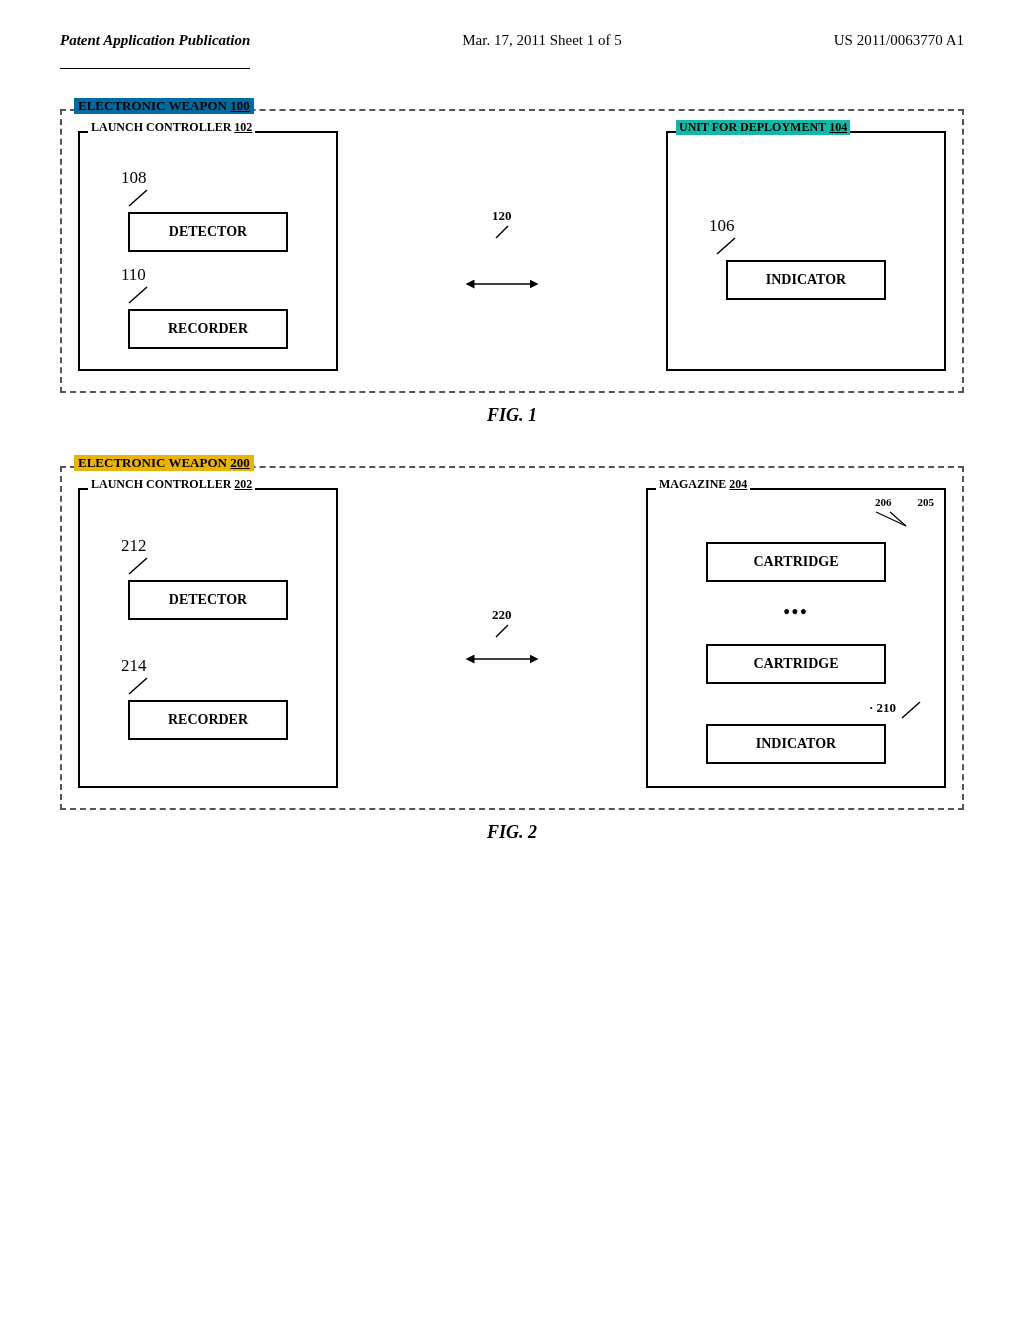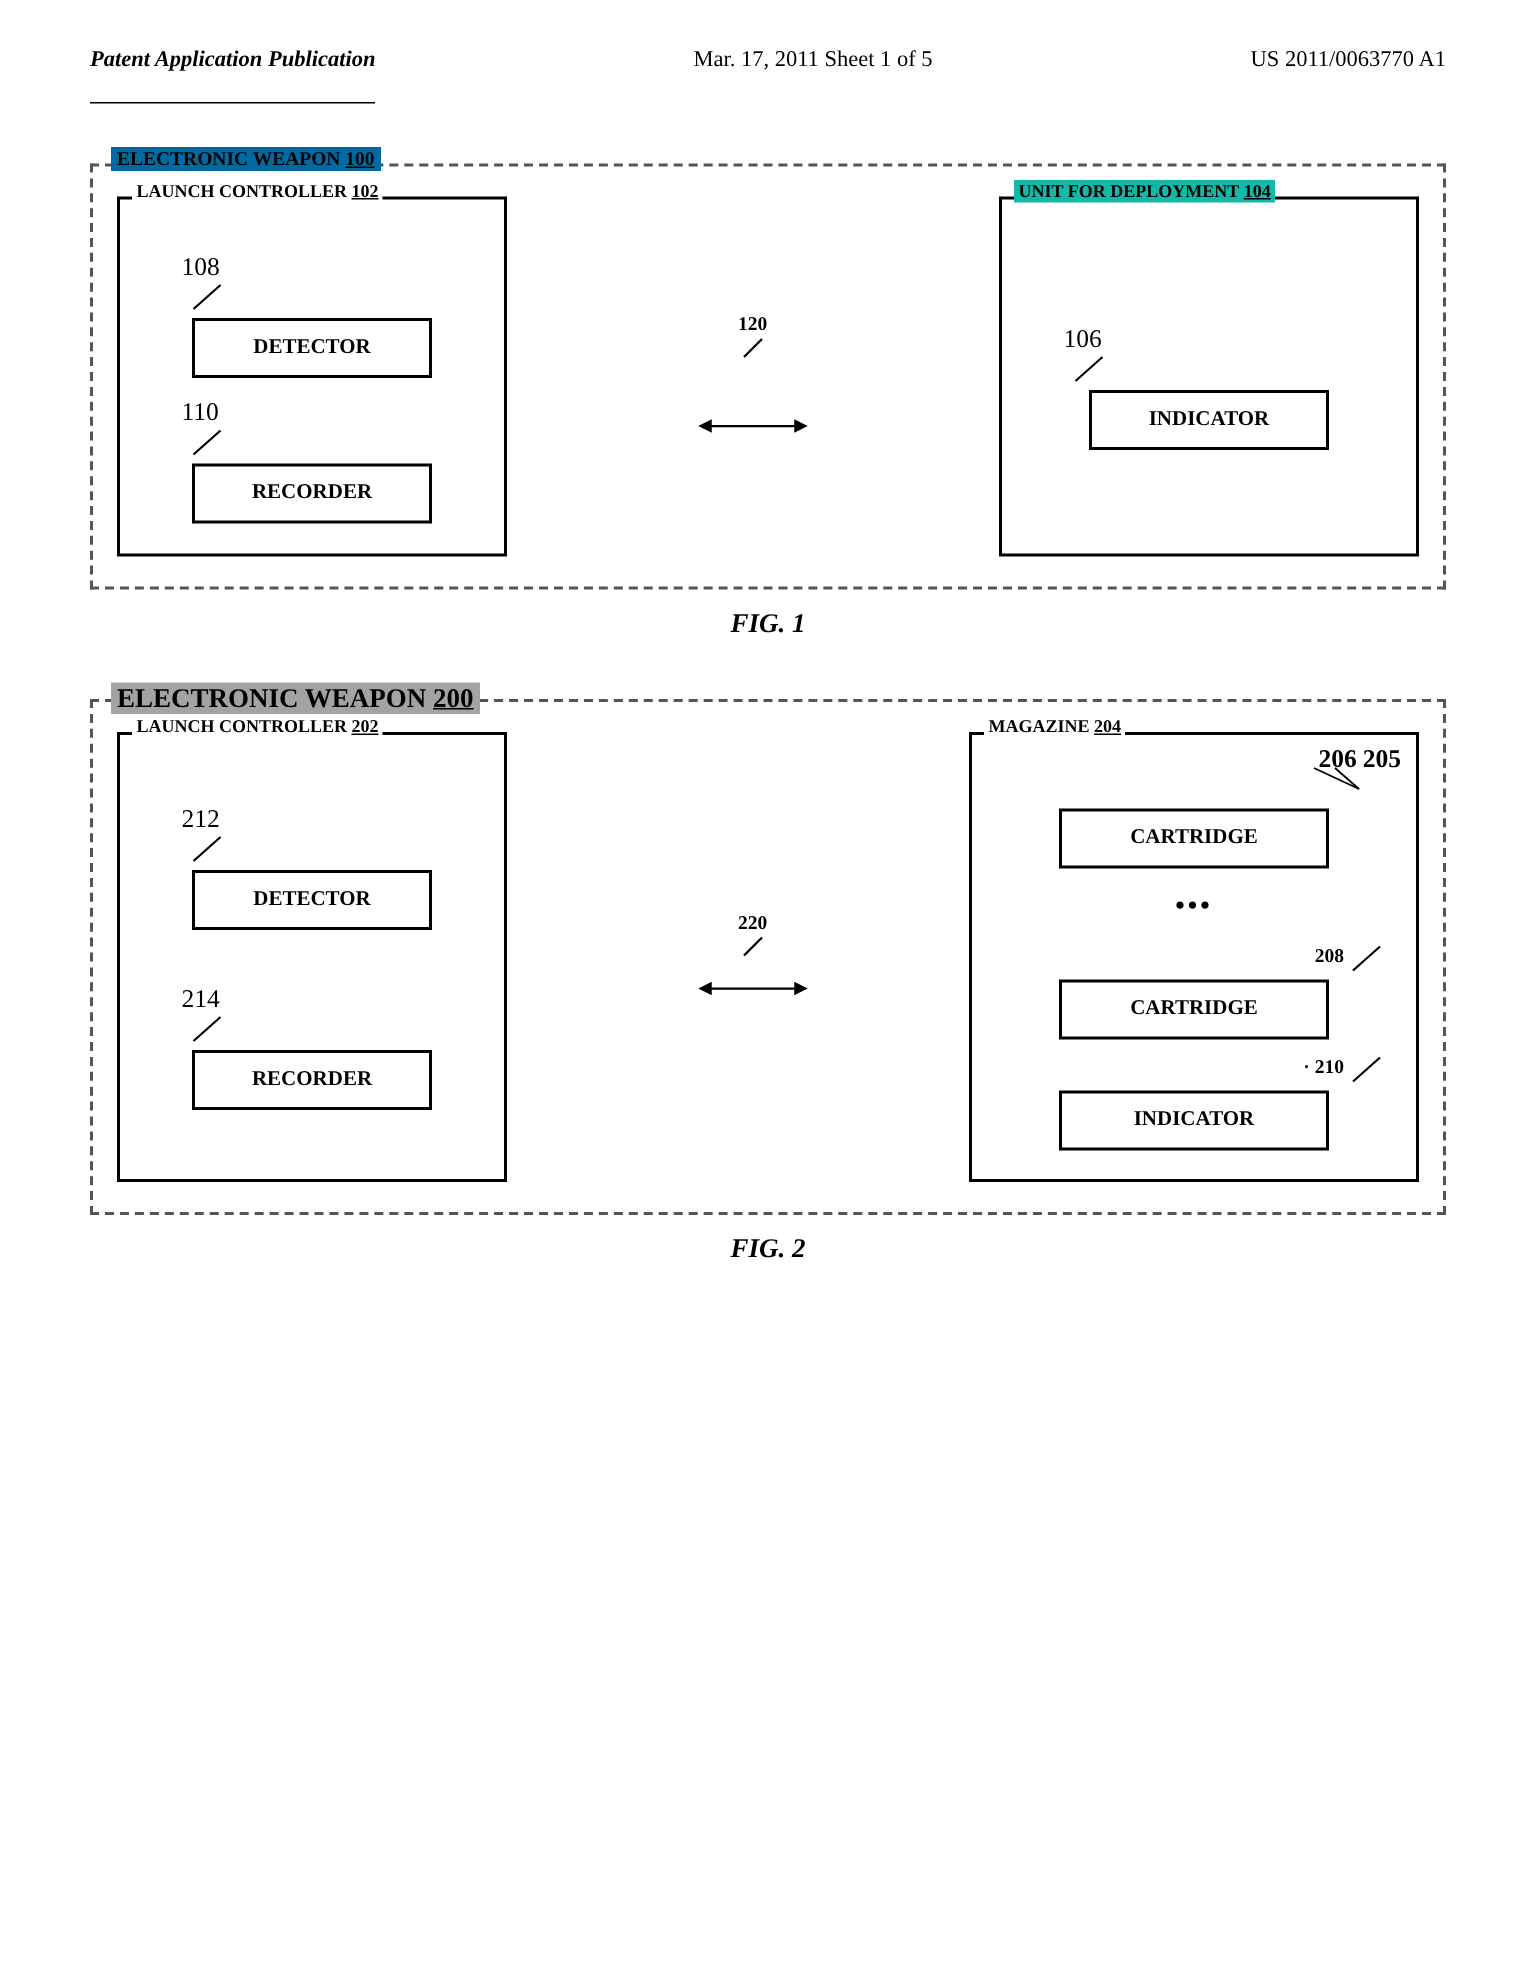--- a/index.html
+++ b/index.html
@@ -146,23 +146,23 @@
       border: 2px dashed #555;
       position: relative;
       padding: 20px 16px 20px 16px;
       margin-bottom: 8px;
     }
 
     .fig2-top-label {
       position: absolute;
       top: -13px;
       left: 12px;
-      background: #a3a3a3;
+      background: #eab308;
       padding: 0 4px;
-      font-size: 18px;
+      font-size: 13px;
       font-weight: bold;
     }
 
     .fig2-inner-row {
       display: flex;
       align-items: stretch;
       gap: 0;
       min-height: 300px;
     }
 
@@ -397,49 +397,41 @@
               <line x1="8" y1="10" x2="72" y2="10" stroke="#000" stroke-width="1.5" marker-start="url(#arrow-left2)" marker-end="url(#arrow-right2)"></line>
             </svg>
           </div>
         </div>
 
         <div class="fig2-magazine-box">
           <div class="fig2-magazine-label">
             <span>MAGAZINE</span>&nbsp;<span style="text-decoration:underline;">204</span>
           </div>
 
-          <div style="position:absolute; top:6px; right:10px; font-size:17px; font-weight:bold; display:flex; gap:4px;">
+          <div style="position:absolute; top:6px; right:10px; font-size:11px; font-weight:bold; display:flex; gap:26px;">
             <span>206</span>
             <span>205</span>
           </div>
 
           <div style="position:absolute; top:18px; right:28px;">
             <svg width="50" height="22">
               <line x1="10" y1="4" x2="40" y2="18" stroke="#000" stroke-width="1.2"></line>
               <line x1="24" y1="4" x2="40" y2="18" stroke="#000" stroke-width="1.2"></line>
             </svg>
           </div>
 
           <div class="comp-with-ref" style="margin-top:16px;">
             <div class="comp-box-inner" style="width:180px;">
               <span>CARTRIDGE</span>
             </div>
           </div>
 
           <div class="dots">•••</div>
 
           <div class="comp-with-ref">
-            <div style="position:relative; width:100%; display:flex; align-items:flex-start; justify-content:flex-end; padding-right:4px; margin-bottom:2px;">
-              <span style="font-size:13px; font-weight:bold;">
-                <span>208</span>
-              </span>
-              <svg width="28" height="22" style="display:inline-block; vertical-align:top; margin-left:2px;">
-                <line x1="22" y1="2" x2="4" y2="18" stroke="#000" stroke-width="1.5"></line>
-              </svg>
-            </div>
             <div class="comp-box-inner" style="width:180px;">
               <span>CARTRIDGE</span>
             </div>
           </div>
 
           <div class="comp-with-ref">
             <div style="position:relative; width:100%; display:flex; align-items:flex-start; justify-content:flex-end; padding-right:4px; margin-bottom:2px;">
               <span style="font-size:13px; font-weight:bold; margin-right:2px;">· <span>210</span></span>
               <svg width="28" height="22" style="display:inline-block; vertical-align:top;">
                 <line x1="22" y1="2" x2="4" y2="18" stroke="#000" stroke-width="1.5"></line>

